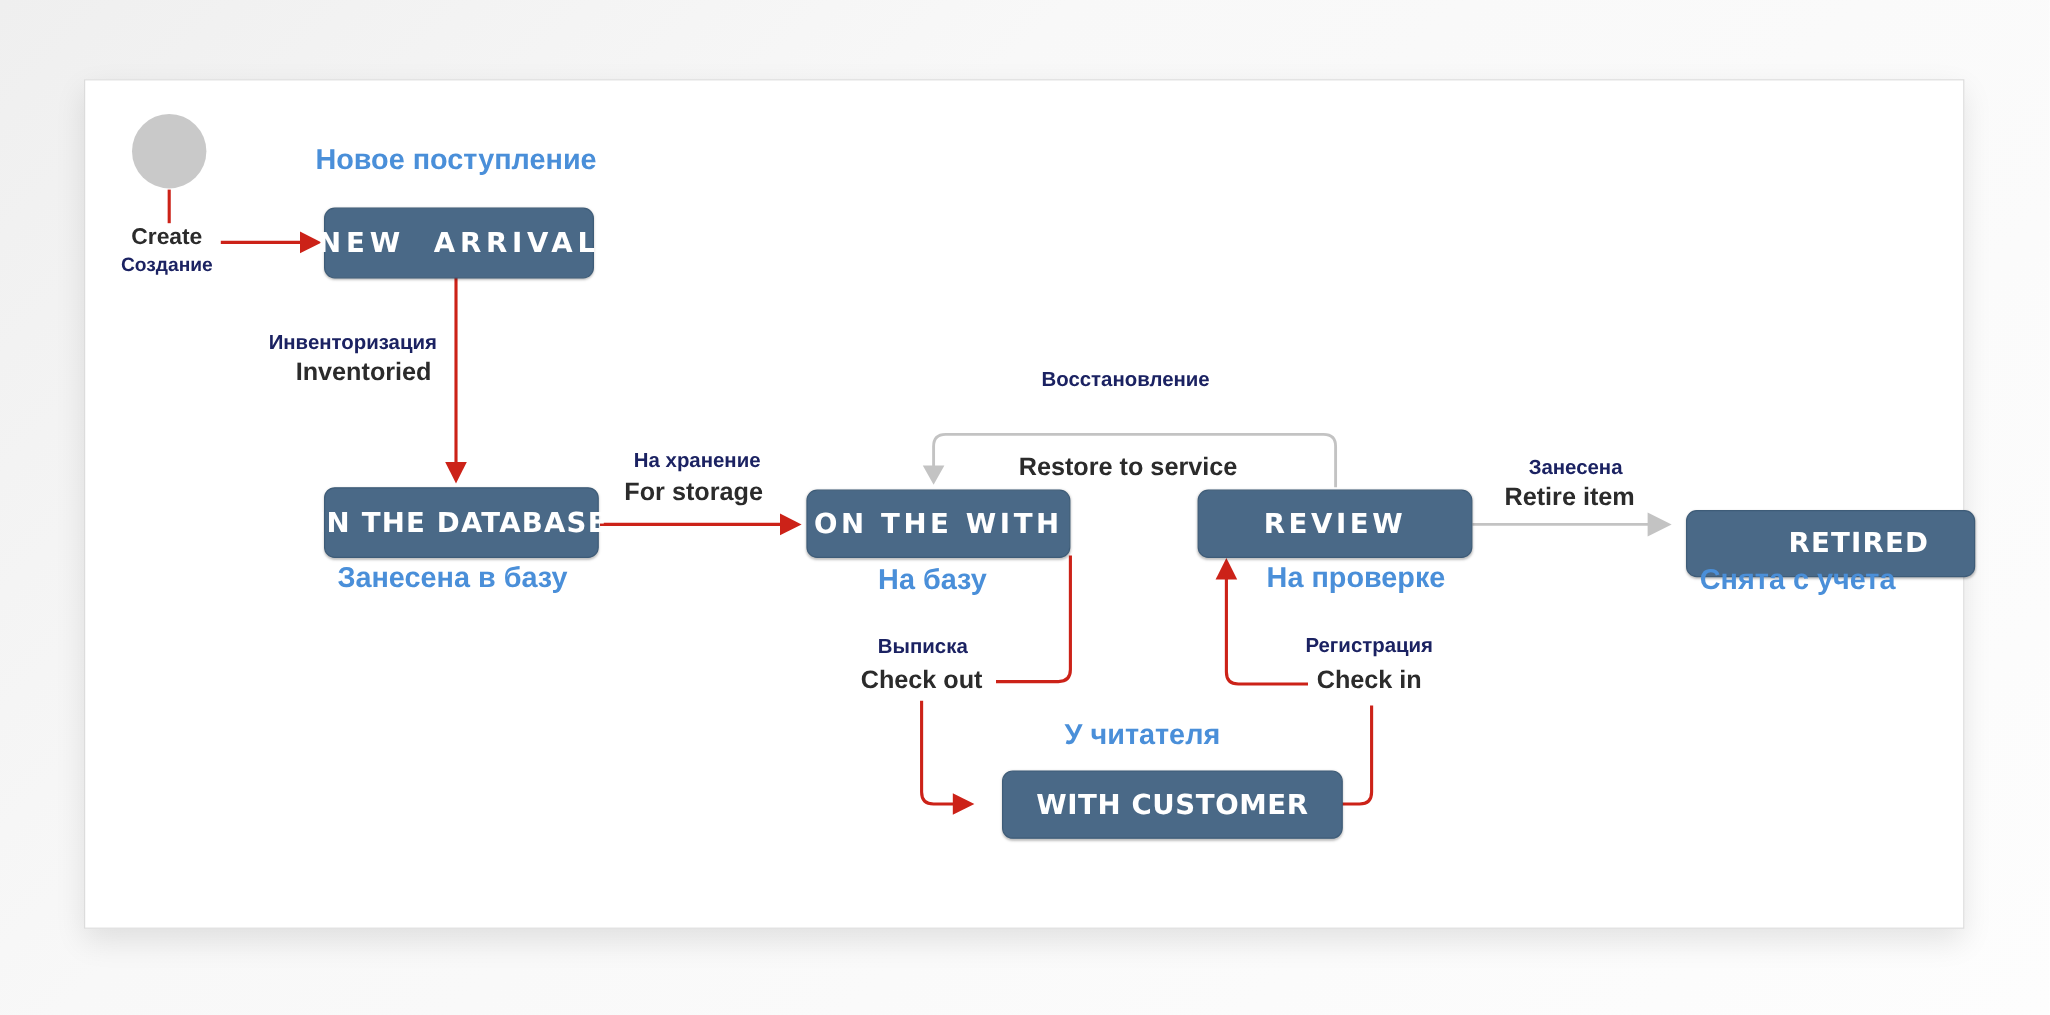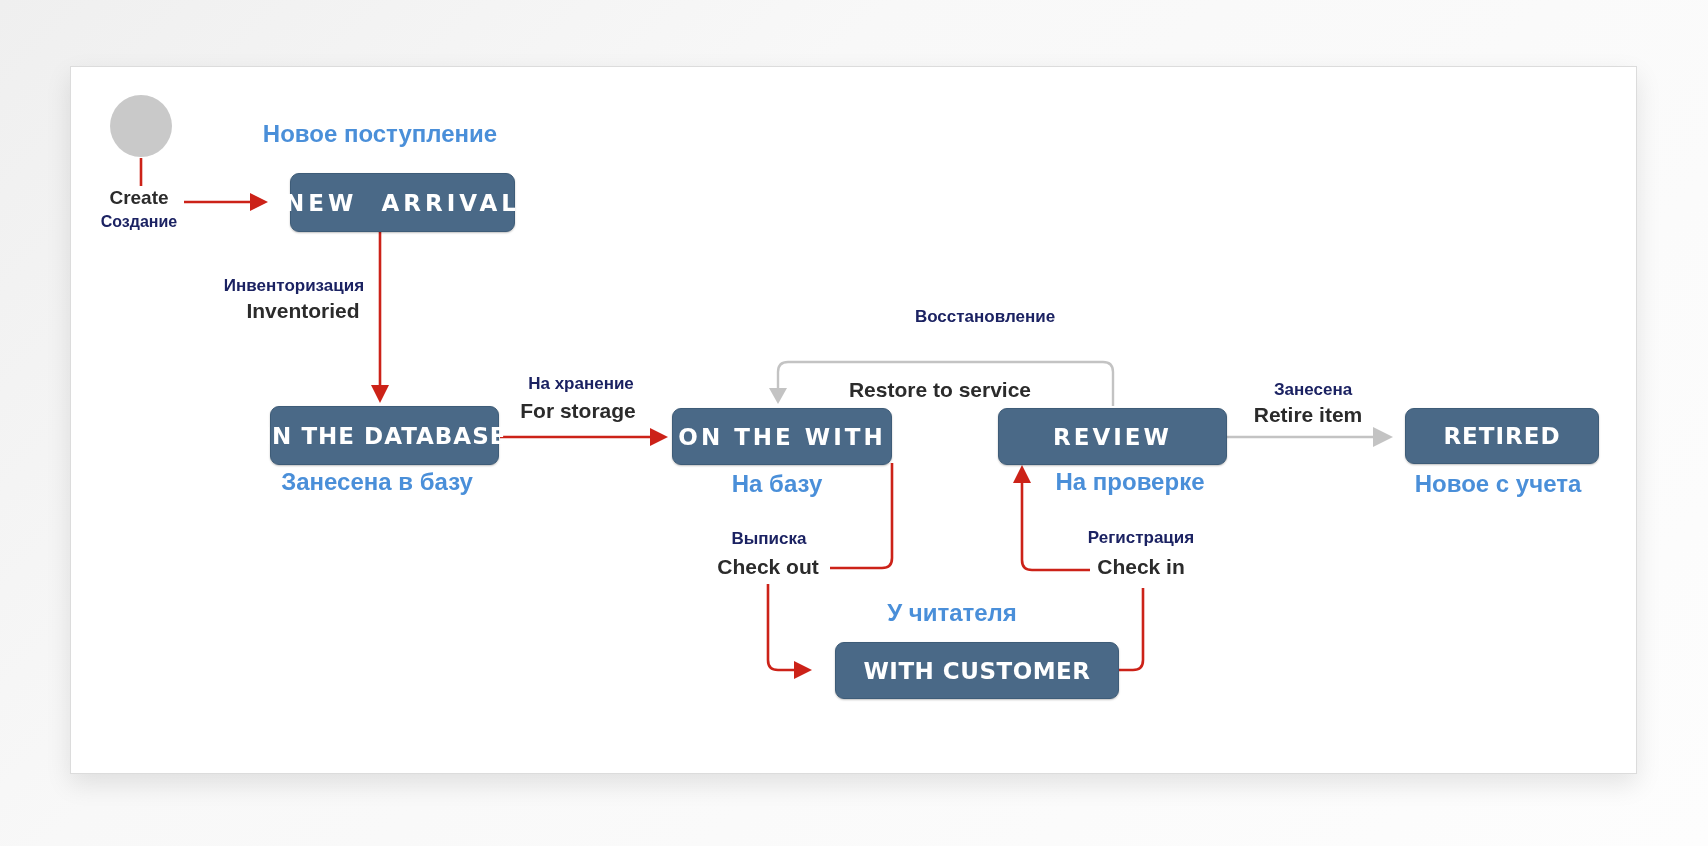--- a/index.html
+++ b/index.html
@@ -81,44 +81,44 @@
 
   <path class="gray-line" d="M 1113 406 L 1113 372 Q 1113 362 1103 362 L 788 362 Q 778 362 778 372 L 778 390"></path>
   <polygon class="gray-head" points="778,404 769,388 787,388"></polygon>
 
   <path class="gray-line" d="M 1227 437 L 1375 437"></path>
   <polygon class="gray-head" points="1393,437 1373,427 1373,447"></polygon>
 </svg>
 
 <div class="start-circle"></div>
 
-<div class="state" style="left:270px;top:173px;width:223px;height:57px;letter-spacing:4px;word-spacing:12px;margin-left:20px;">NEW ARRIVAL</div>
+<div class="state" style="left:270px;top:173px;width:223px;height:57px;letter-spacing:4px;word-spacing:12px;">NEW ARRIVAL</div>
 <div class="state" style="left:270px;top:406px;width:227px;height:57px;letter-spacing:1px;">IN THE DATABASE</div>
 <div class="state" style="left:672px;top:408px;width:218px;height:55px;letter-spacing:3px;">ON THE WITH</div>
 <div class="state" style="left:998px;top:408px;width:227px;height:55px;letter-spacing:3px;">REVIEW</div>
-<div class="state" style="left:1405px;top:408px;width:192px;height:54px;letter-spacing:1px;">RETIRED</div>
+<div class="state" style="left:1405px;top:425px;width:192px;height:54px;letter-spacing:1px;padding-left:47px;">RETIRED</div>
 <div class="state" style="left:835px;top:642px;width:282px;height:55px;letter-spacing:0.5px;">WITH CUSTOMER</div>
 
 <div class="lbl cap" style="left:380px;top:120px;">Новое поступление</div>
 <div class="lbl cap" style="left:377px;top:468px;">Занесена в базу</div>
 <div class="lbl cap" style="left:777px;top:470px;">На базу</div>
 <div class="lbl cap" style="left:1130px;top:468px;">На проверке</div>
-<div class="lbl cap" style="left:1498px;top:470px;">Новое с учета</div>
+<div class="lbl cap" style="left:1498px;top:470px;">Снята с учета</div>
 <div class="lbl cap" style="left:952px;top:599px;">У читателя</div>
 
 <div class="lbl en" style="left:139px;top:187px;font-size:19px;">Create</div>
 <div class="lbl ru" style="left:139px;top:213px;font-size:16px;">Создание</div>
 
 <div class="lbl ru" style="left:294px;top:276px;">Инвенторизация</div>
 <div class="lbl en" style="left:303px;top:299px;">Inventoried</div>
 
 <div class="lbl ru" style="left:581px;top:374px;text-align:right;">На хранение</div>
 <div class="lbl en" style="left:578px;top:399px;">For storage</div>
 
-<div class="lbl ru" style="left:938px;top:307px;margin-left:47px;">Восстановление</div>
+<div class="lbl ru" style="left:938px;top:307px;">Восстановление</div>
 <div class="lbl en" style="left:940px;top:331px;margin-top:47px;">Restore to service</div>
 
 <div class="lbl ru" style="left:1313px;top:380px;">Занесена</div>
 <div class="lbl en" style="left:1308px;top:403px;">Retire item</div>
 
 <div class="lbl ru" style="left:769px;top:529px;">Выписка</div>
 <div class="lbl en" style="left:768px;top:555px;">Check out</div>
 
 <div class="lbl ru" style="left:1141px;top:528px;">Регистрация</div>
 <div class="lbl en" style="left:1141px;top:555px;">Check in</div>

